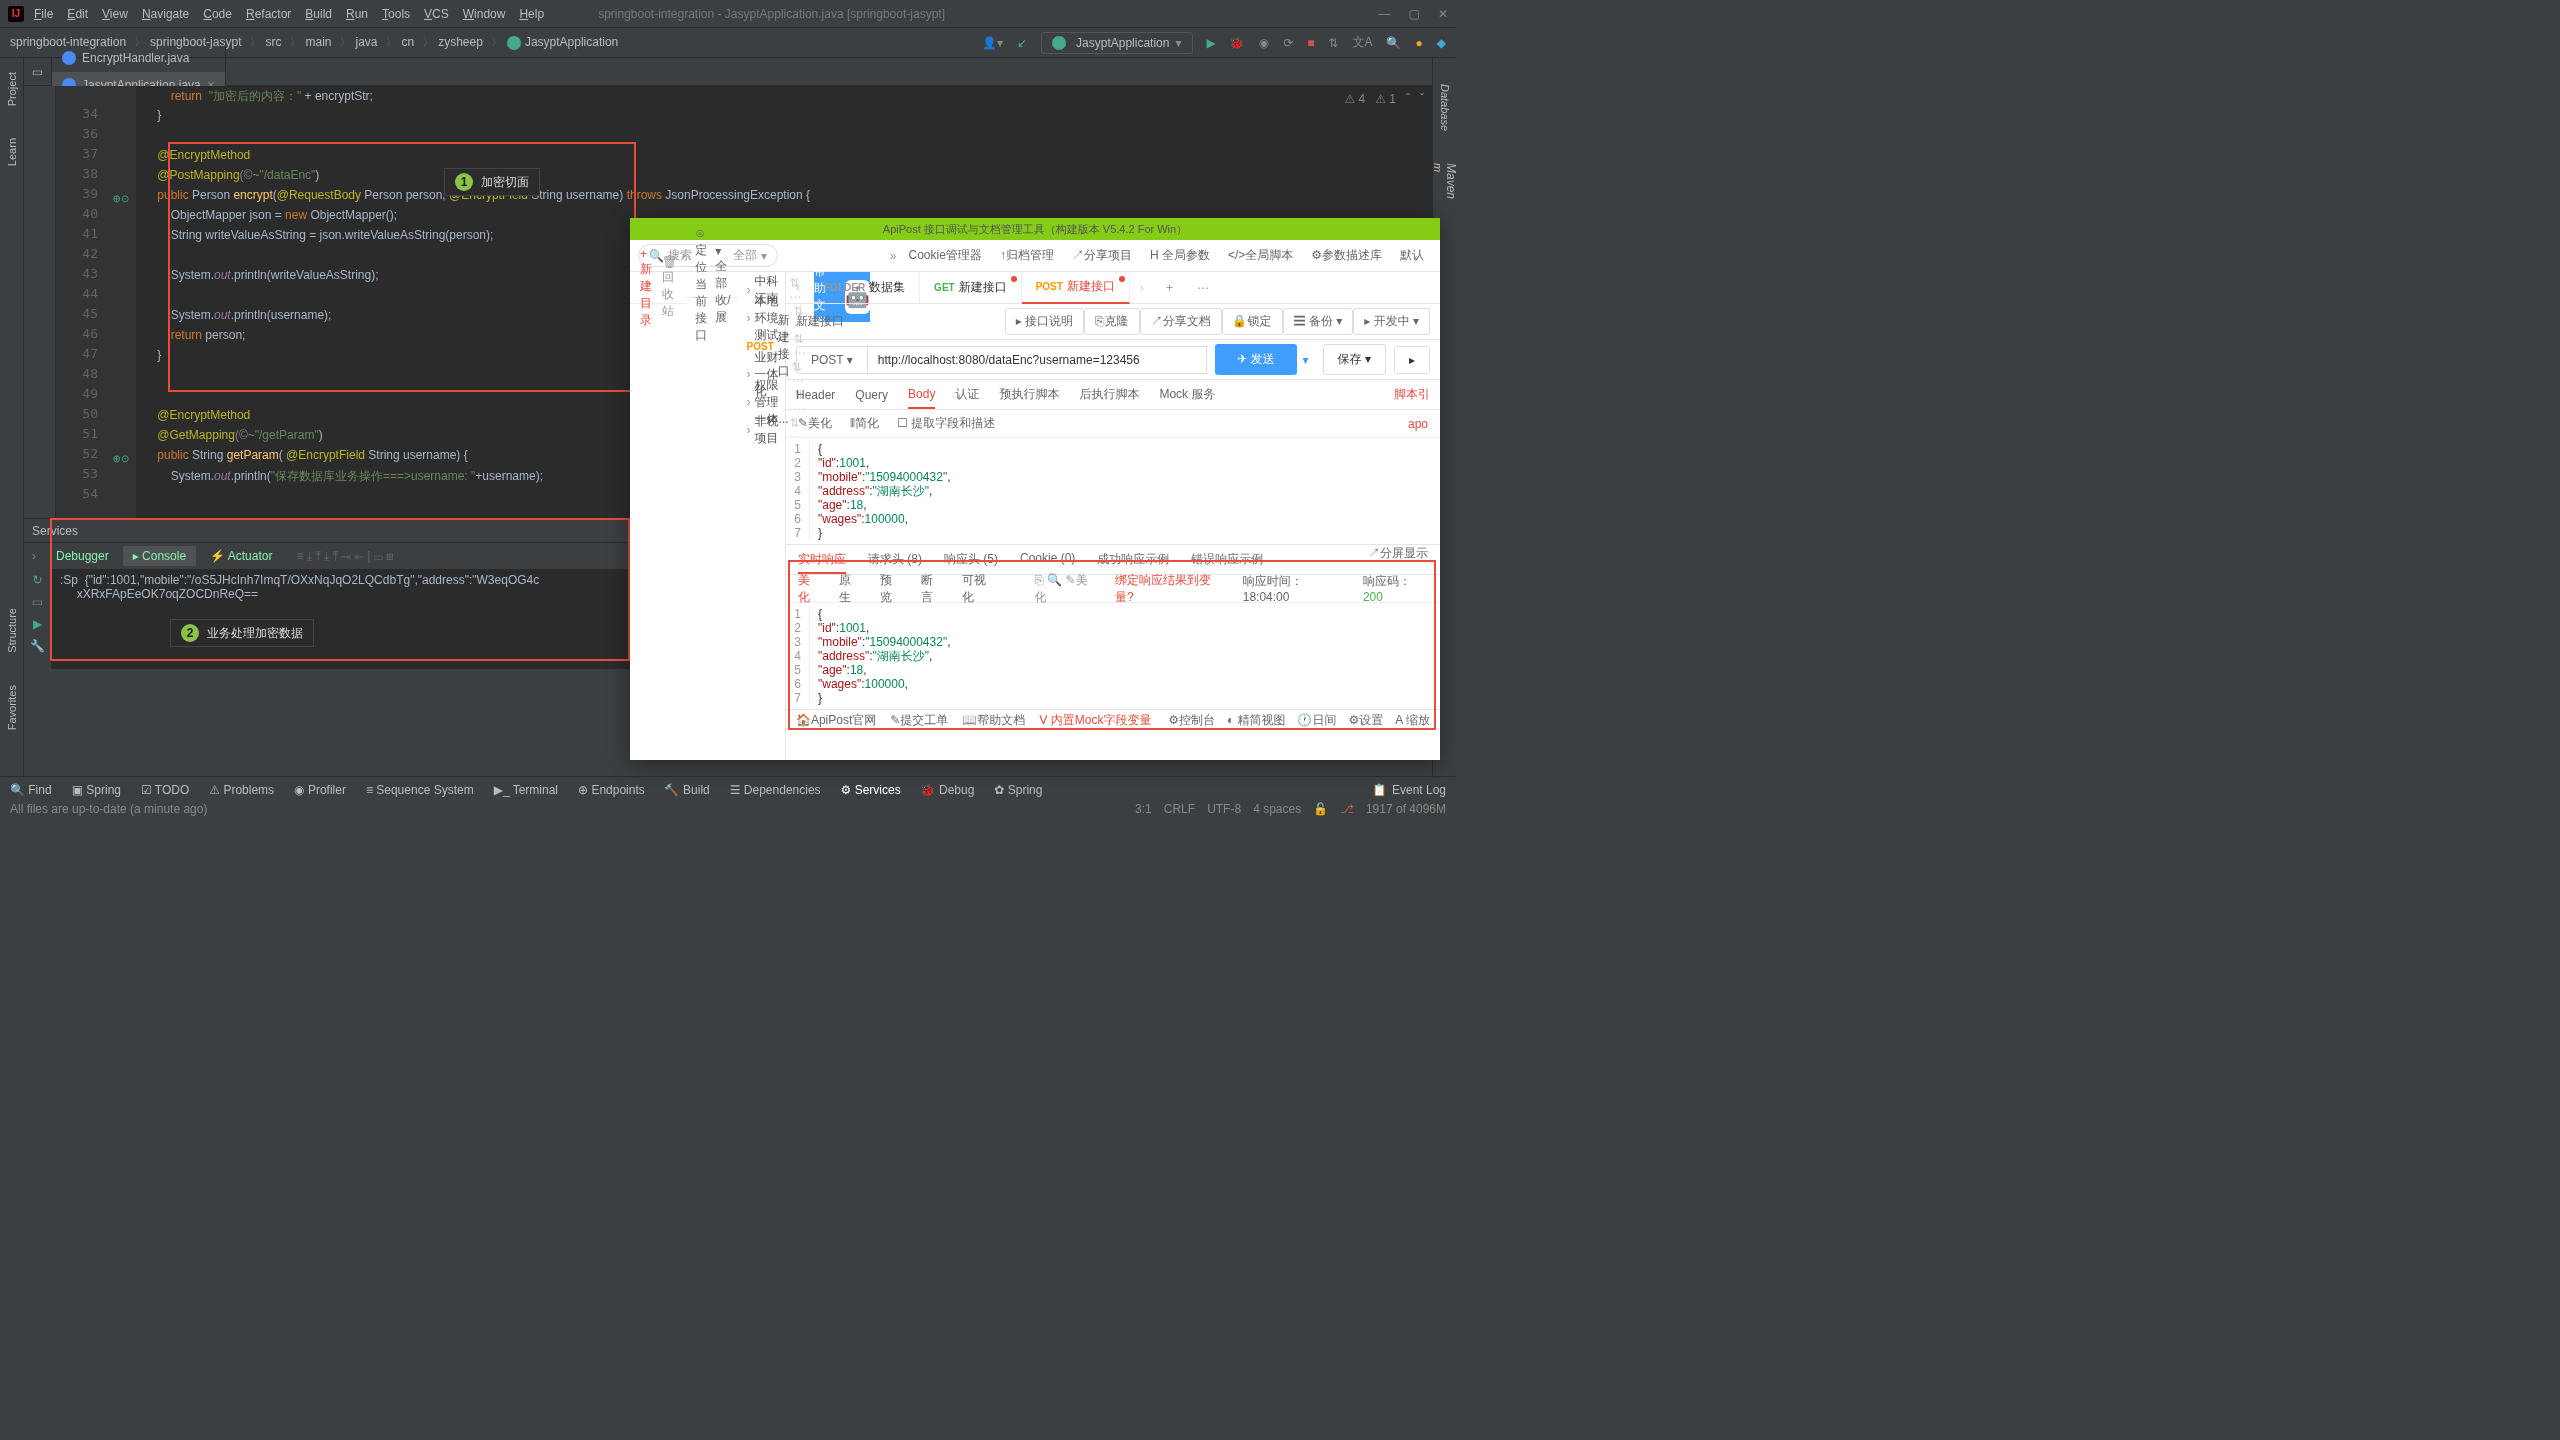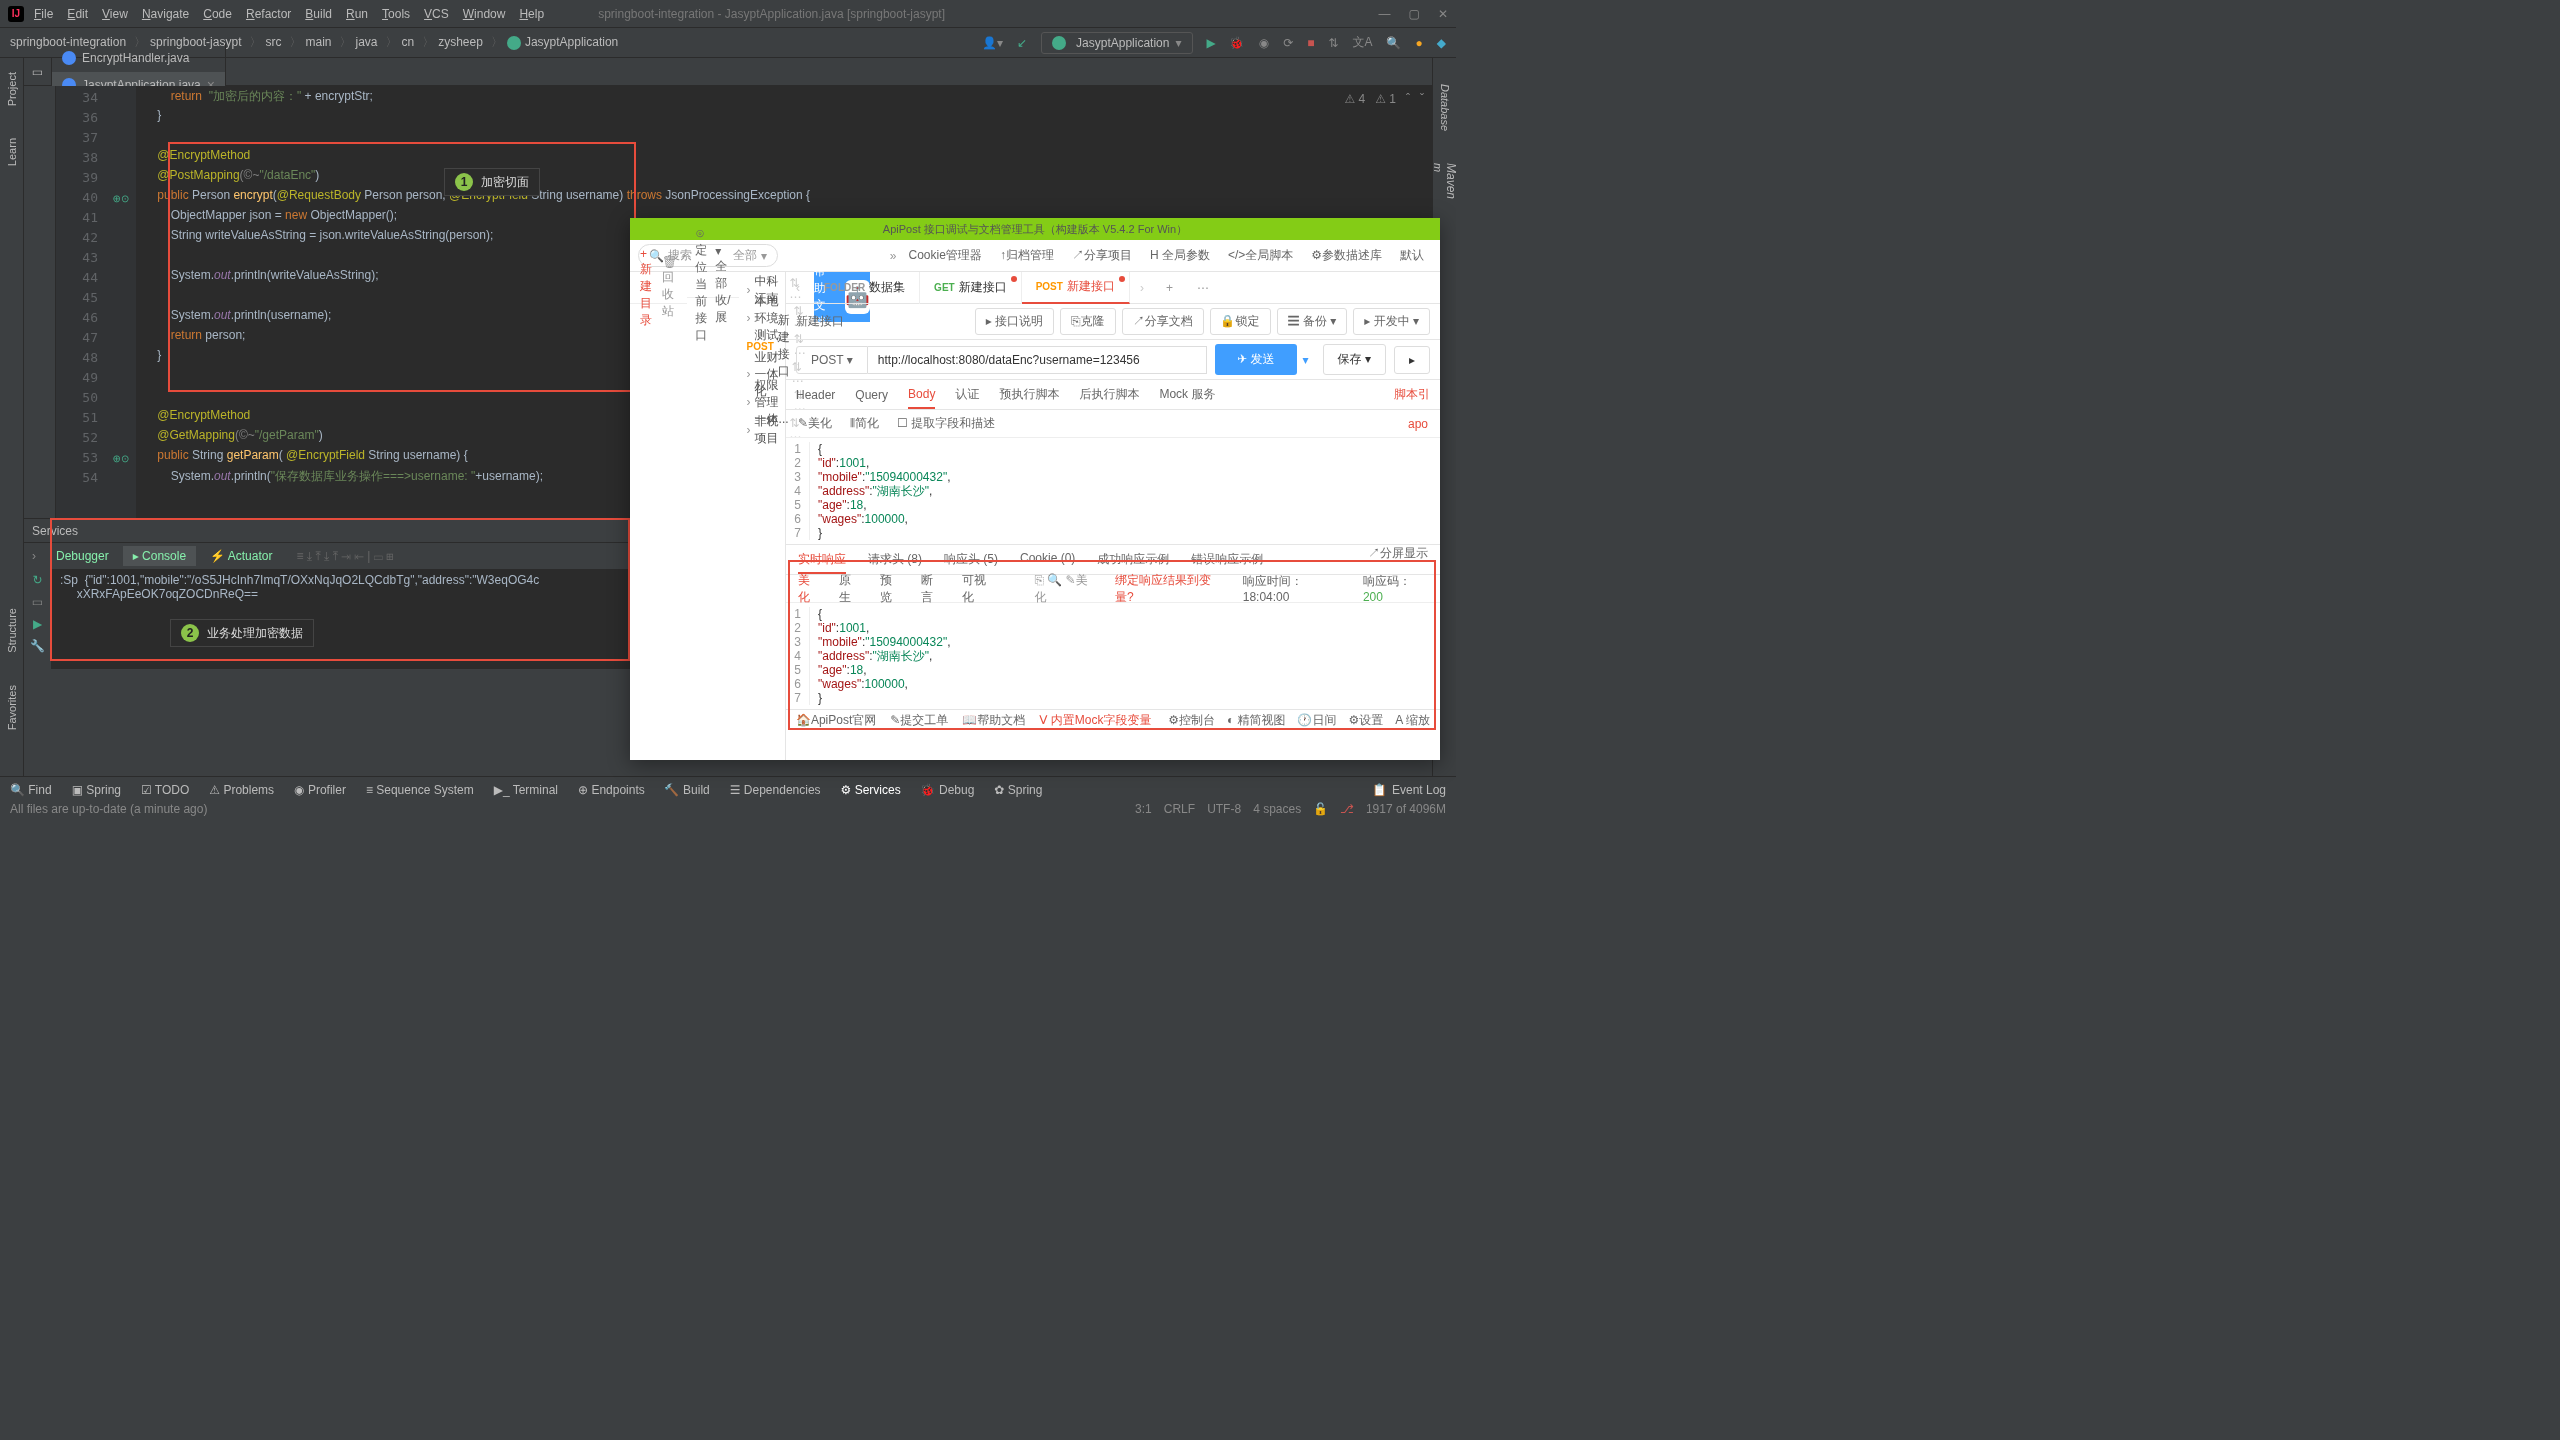--- a/index.html
+++ b/index.html
@@ -22,21 +22,21 @@
 .right-gutter .vtab{writing-mode:vertical-lr;color:#bbb;font-size:11px;padding:6px 2px;font-style:italic}
 .editor-area{position:absolute;left:24px;top:58px;right:24px;height:460px;background:#2b2b2b;display:flex;flex-direction:column}
 .editor-tabs{height:28px;background:#3c3f41;display:flex;align-items:center;border-bottom:1px solid #2b2b2b}
 .editor-tabs .proj-icon{width:28px;height:28px;display:flex;align-items:center;justify-content:center;border-right:1px solid #2b2b2b}
 .etab{height:28px;padding:0 10px;display:flex;align-items:center;gap:6px;border-right:1px solid #2b2b2b;cursor:pointer}
 .etab.active{background:#4e5254;border-bottom:2px solid #4a88c7}
 .etab .ficon{width:14px;height:14px;background:#4a8af4;border-radius:50%}
 .etab .close{color:#888;font-size:14px}
 .editor-body{flex:1;display:flex;background:#2b2b2b;position:relative}
 .proj-strip{width:32px;background:#3c3f41;border-right:1px solid #2b2b2b}
-.gutter{width:50px;background:#313335;padding-top:4px}
+.gutter{width:50px;background:#313335;padding-top:20px}
 .gutter .ln{height:20px;text-align:right;padding-right:8px;color:#606366;font-family:Consolas,monospace;font-size:13px}
 .gutter2{width:30px;background:#313335;padding-top:2px}
 .gutter2 .gi{height:20px;display:flex;align-items:center;justify-content:center}
 .code{flex:1;padding-top:2px;font-family:Consolas,monospace;font-size:13px;position:relative}
 .cline{height:20px;padding-left:8px;white-space:pre;color:#a9b7c6}
 .kw{color:#cc7832}
 .str{color:#6a8759}
 .ann{color:#bbb529}
 .mth{color:#ffc66d}
 .fld{color:#9876aa;font-style:italic}
@@ -392,21 +392,21 @@
             <div class="rtab"><span class="m" style="color:#4caf50">GET</span> 新建接口<span class="dot"></span></div>
             <div class="rtab active"><span class="m" style="color:#ff9800">POST</span> 新建接口<span class="dot"></span></div>
           </div>
         <span style="padding:0 10px;color:#ccc">›</span>
         <span style="padding:0 12px;color:#999">+</span>
         <span style="padding:0 12px;color:#999">⋯</span>
       </div>
       <div class="reqhdr">
         <span class="name">新建接口</span>
         <div style="flex:1"></div>
-        <div id="actbtns-host" style="display:flex;gap:6px">
+        <div id="actbtns-host" style="display:flex;">
             <div class="actbtn">▸ 接口说明</div>
             <div class="actbtn">⎘克隆</div>
             <div class="actbtn">↗分享文档</div>
             <div class="actbtn">🔒锁定</div>
             <div class="actbtn">☰ 备份 ▾</div>
             <div class="actbtn">▸ 开发中 ▾</div>
           </div>
       </div>
       <div class="urlrow">
         <div class="methodsel"><span>POST</span> ▾</div>

